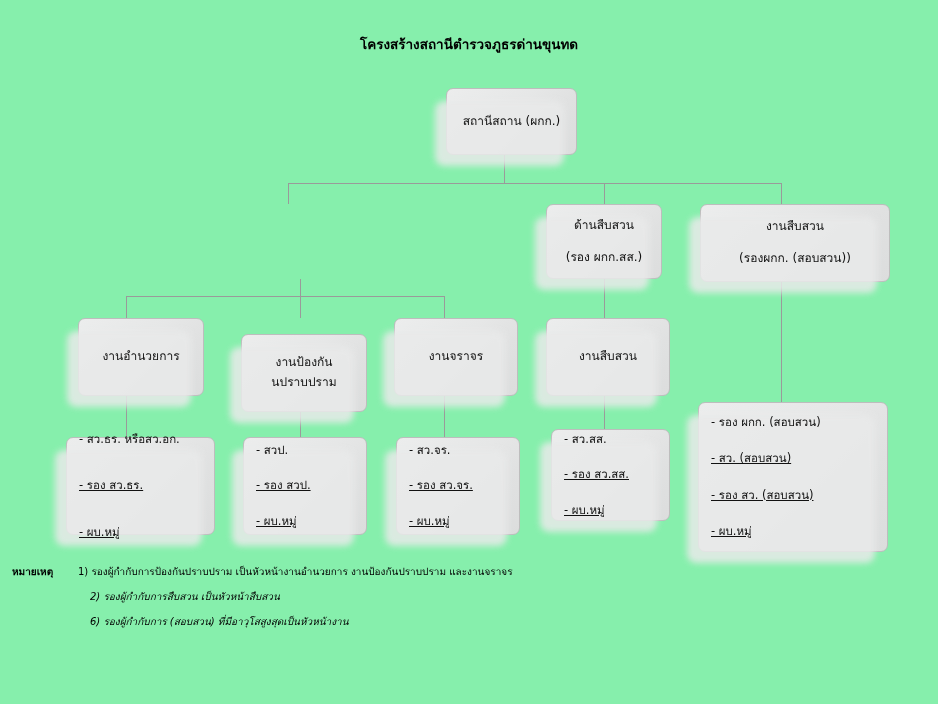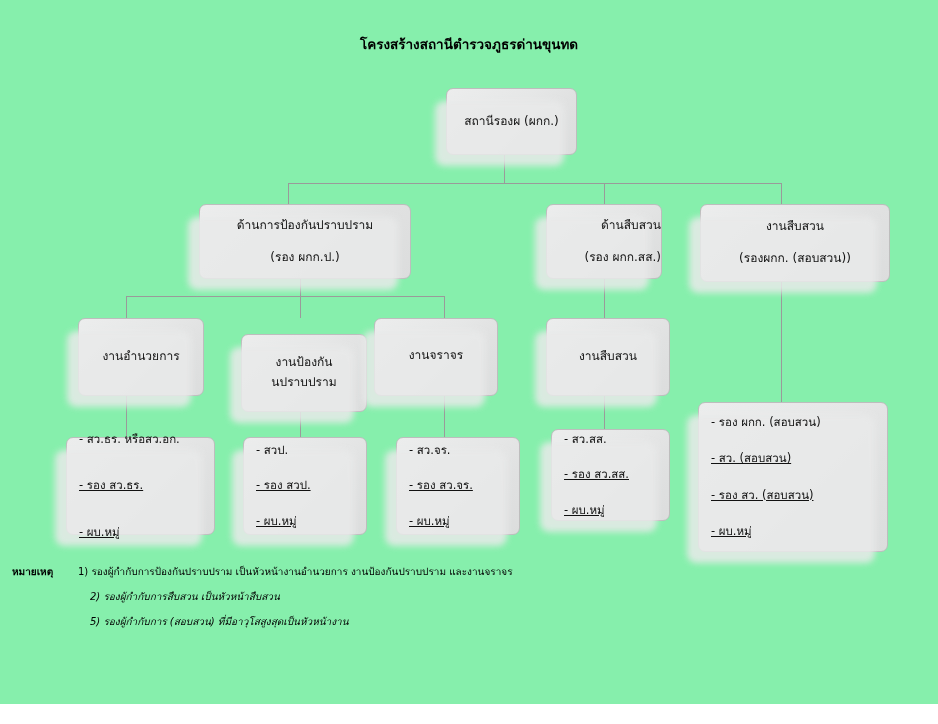--- a/index.html
+++ b/index.html
@@ -154,48 +154,44 @@
   <div class="conn v" style="left:604px; top:279px; height:39px;"></div>
 
   <div class="conn v" style="left:126px; top:396px; height:41px;"></div>
   <div class="conn v" style="left:300px; top:396px; height:41px;"></div>
   <div class="conn v" style="left:444px; top:396px; height:41px;"></div>
   <div class="conn v" style="left:604px; top:396px; height:33px;"></div>
 
   <div class="conn v" style="left:781px; top:282px; height:120px;"></div>
 
   <div class="node" style="left:446px; top:88px; width:131px; height:67px;">
-    <span class="line">สถานีรองผ (ผกก.)</span>
-  </div>
-
-  <div class="node two-line" style="left:199px; top:204px; width:212px; height:75px;">
-    <span class="line">ด้านการป้องกันปราบปราม</span>
-    <span class="line">(รอง ผกก.ป.)</span>
-  </div>
-
-  <div class="node two-line" style="left:546px; top:204px; width:116px; height:75px;align-items:flex-end;">
+    <span class="line">สถานีสถาน (ผกก.)</span>
+  </div>
+
+
+  <div class="node two-line" style="left:546px; top:204px; width:116px; height:75px;">
     <span class="line">ด้านสืบสวน</span>
     <span class="line">(รอง ผกก.สส.)</span>
   </div>
 
   <div class="node two-line" style="left:700px; top:204px; width:190px; height:78px;">
     <span class="line">งานสืบสวน</span>
     <span class="line">(รองผกก. (สอบสวน))</span>
   </div>
 
   <div class="node" style="left:78px; top:318px; width:126px; height:78px;">
     <span class="line">งานอำนวยการ</span>
   </div>
 
   <div class="node stack-title" style="left:241px; top:334px; width:126px; height:78px;">
     <span class="line">งานป้องกัน</span>
     <span class="line">นปราบปราม</span>
   </div>
 
-  <div class="node" style="left:374px; top:318px; width:124px; height:78px;font-family:Liberation Mono, monospace;">
+  <div class="node" style="left:394px; top:318px; width:124px; height:78px;">
     <span class="line">งานจราจร</span>
   </div>
 
   <div class="node" style="left:546px; top:318px; width:124px; height:78px;">
     <span class="line">งานสืบสวน</span>
   </div>
 
   <div class="node listbox" style="left:66px; top:437px; width:149px; height:98px;gap:11px;">
     <span class="line">- สว.ธร. หรือสว.อก.</span>
     <span class="line">- รอง สว.ธร.</span>
@@ -231,17 +227,17 @@
     <div class="notes-row">
       <span class="notes-label">หมายเหตุ</span>
       <span class="notes-text">1) รองผู้กำกับการป้องกันปราบปราม เป็นหัวหน้างานอำนวยการ งานป้องกันปราบปราม และงานจราจร</span>
     </div>
     <div class="notes-row indent">
       <span class="notes-label">&nbsp;</span>
       <span class="notes-text">2) รองผู้กำกับการสืบสวน เป็นหัวหน้าสืบสวน</span>
     </div>
     <div class="notes-row indent">
       <span class="notes-label">&nbsp;</span>
-      <span class="notes-text">5) รองผู้กำกับการ (สอบสวน) ที่มีอาวุโสสูงสุดเป็นหัวหน้างาน</span>
+      <span class="notes-text">6) รองผู้กำกับการ (สอบสวน) ที่มีอาวุโสสูงสุดเป็นหัวหน้างาน</span>
     </div>
   </div>
 
 </div>
 
 </body></html>

